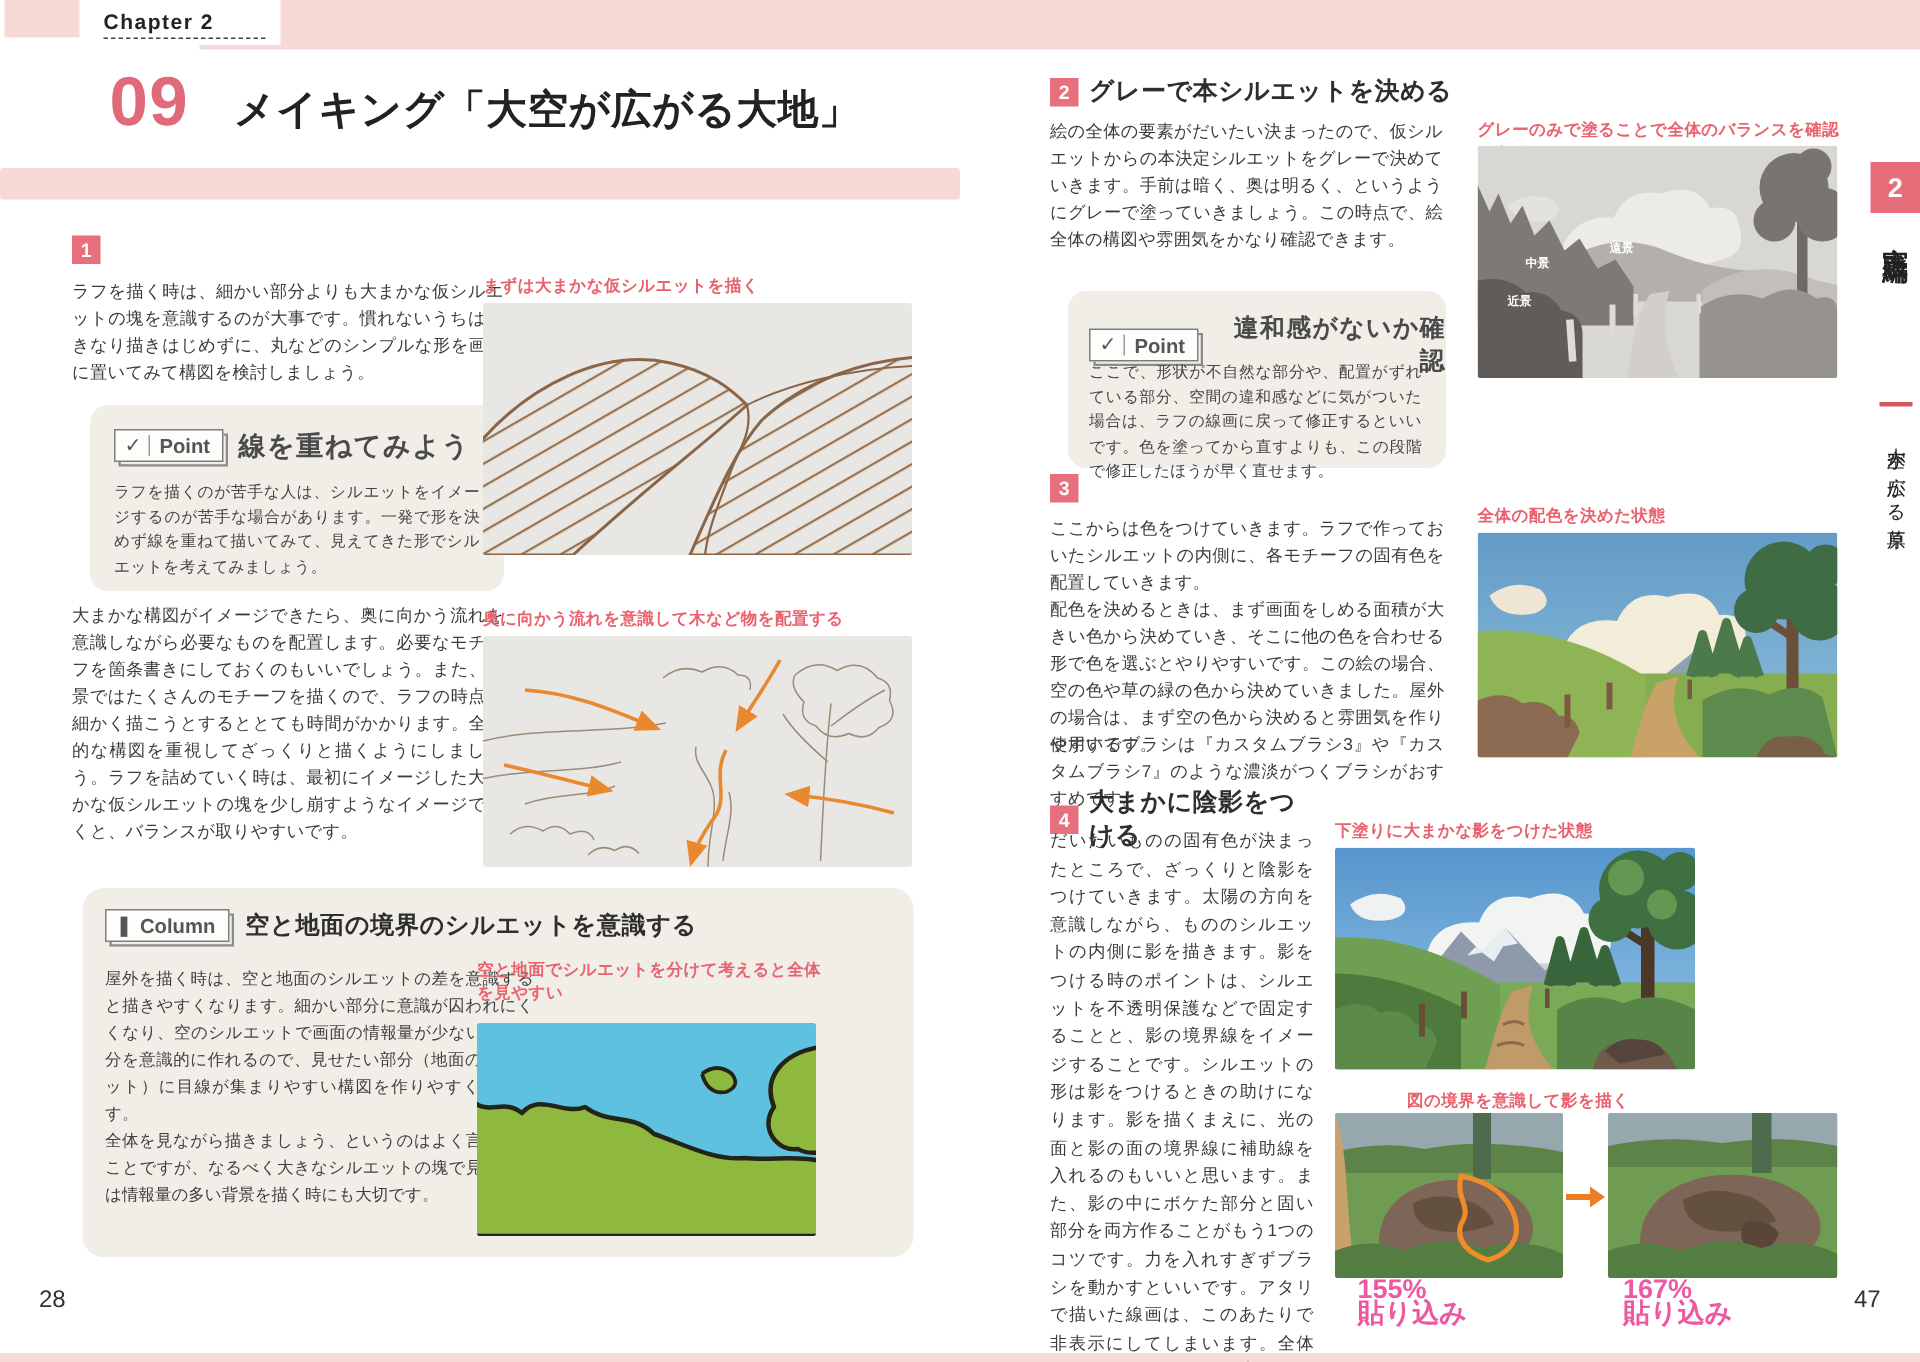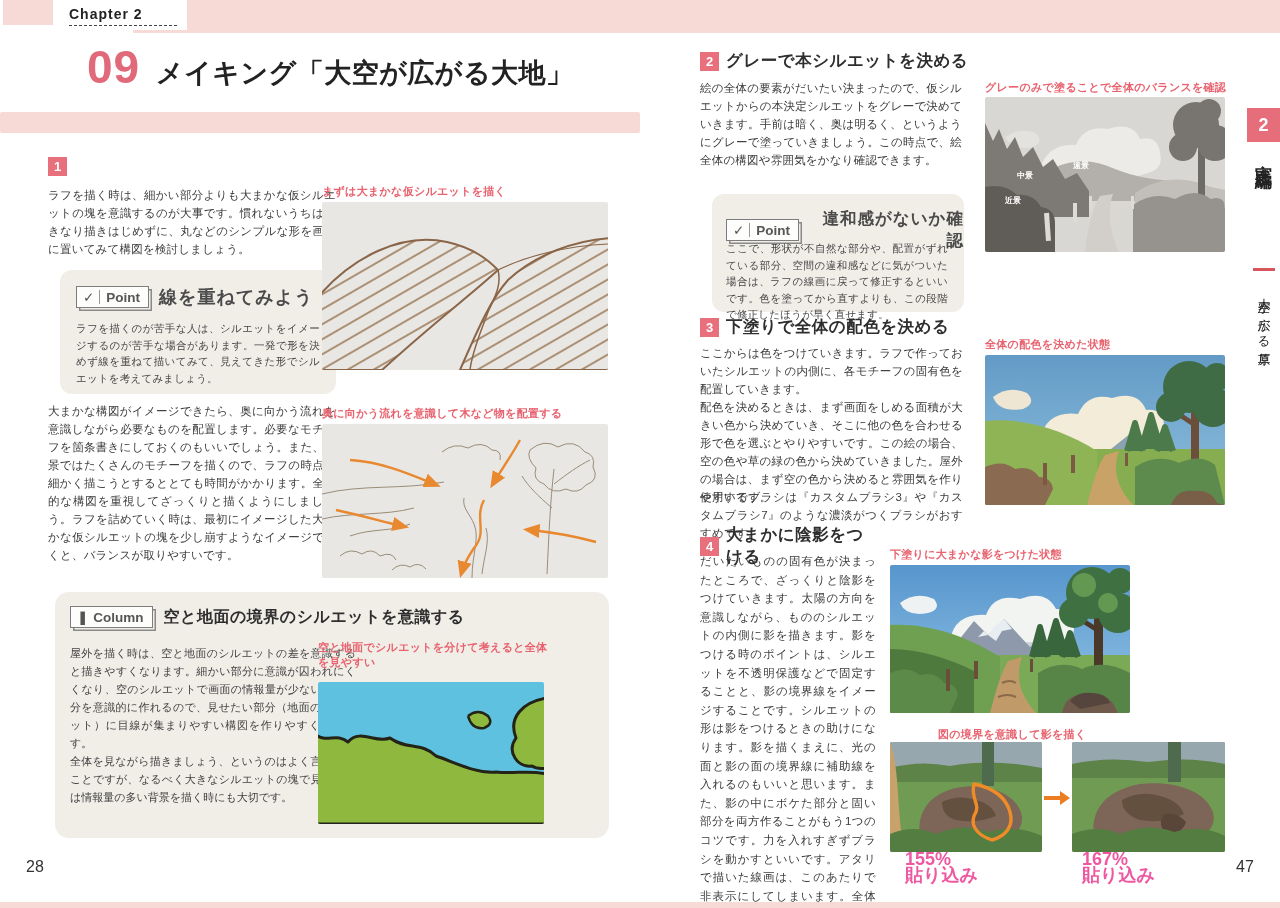--- a/index.html
+++ b/index.html
@@ -50,21 +50,21 @@
 </style>
 </head>
 <body>
 
 <div class="abs band" style="left:3px;top:0;width:50px;height:25px;"></div>
 <div class="abs band" style="left:133px;top:0;width:1147px;height:33px;"></div>
 <div class="abs chapter-box" style="left:55px;top:0;">
   <div class="chapter-label">Chapter 2</div>
   <div class="chapter-underline"></div>
 </div>
-<div class="abs lesson-number" style="left:87px;top:40px;">09</div>
+<div class="abs lesson-number" style="left:73px;top:40px;">09</div>
 <div class="abs page-title" style="left:156px;top:55px;">メイキング「大空が広がる大地」</div>
 <div class="abs band" style="left:0;top:112px;width:640px;height:21px;border-radius:2px;"></div>
 <div class="abs band" style="left:0;top:902px;width:1280px;height:6px;"></div>
 
 <div class="abs sec-head" style="left:48px;top:157px;width:288px;">
   <span class="sec-badge">1</span>
 </div>
 <div class="abs body-text" style="left:48px;top:186px;width:288px;">ラフを描く時は、細かい部分よりも大まかな仮シルエットの塊を意識するのが大事です。慣れないうちはいきなり描きはじめずに、丸などのシンプルな形を画面に置いてみて構図を検討しましょう。</div>
 
 <div class="abs panel" style="left:60px;top:270px;width:276px;height:124px;">
@@ -167,21 +167,20 @@
       <span class="divider"></span>
       <span>Point</span>
     </span>
     <span class="panel-title" style="font-size:16.5px;text-align:right;">違和感がないか確認</span>
   </div>
   <div class="abs panel-body" style="left:14px;top:46px;width:222px;">ここで、形状が不自然な部分や、配置がずれている部分、空間の違和感などに気がついた場合は、ラフの線画に戻って修正するといいです。色を塗ってから直すよりも、この段階で修正したほうが早く直せます。</div>
 </div>
 
 <div class="abs sec-head" style="left:700px;top:316px;width:270px;">
   <span class="sec-badge">3</span>
-  <span class="sec-title">下塗りで全体の配色を決める</span>
 </div>
 <div class="abs body-text" style="left:700px;top:344px;width:263px;">ここからは色をつけていきます。ラフで作っておいたシルエットの内側に、各モチーフの固有色を配置していきます。</div>
 <div class="abs body-text" style="left:700px;top:398px;width:263px;">配色を決めるときは、まず画面をしめる面積が大きい色から決めていき、そこに他の色を合わせる形で色を選ぶとやりやすいです。この絵の場合、空の色や草の緑の色から決めていきました。屋外の場合は、まず空の色から決めると雰囲気を作りやすいです。</div>
 <div class="abs body-text" style="left:700px;top:488px;width:263px;">使用するブラシは『カスタムブラシ3』や『カスタムブラシ7』のような濃淡がつくブラシがおすすめです。</div>
 
 <div class="abs sec-head" style="left:700px;top:524px;width:180px;">
   <span class="sec-badge">4</span>
   <span class="sec-title">大まかに陰影をつける</span>
 </div>
 <div class="abs body-narrow" style="left:700px;top:552px;width:176px;">だいたいものの固有色が決まったところで、ざっくりと陰影をつけていきます。太陽の方向を意識しながら、もののシルエットの内側に影を描きます。影をつける時のポイントは、シルエットを不透明保護などで固定することと、影の境界線をイメージすることです。シルエットの形は影をつけるときの助けになります。影を描くまえに、光の面と影の面の境界線に補助線を入れるのもいいと思います。また、影の中にボケた部分と固い部分を両方作ることがもう1つのコツです。力を入れすぎずブラシを動かすといいです。アタリで描いた線画は、このあたりで非表示にしてしまいます。全体の色とシルエットと、大まかな影が描けたら、線画はなくても問題ありません。</div>

